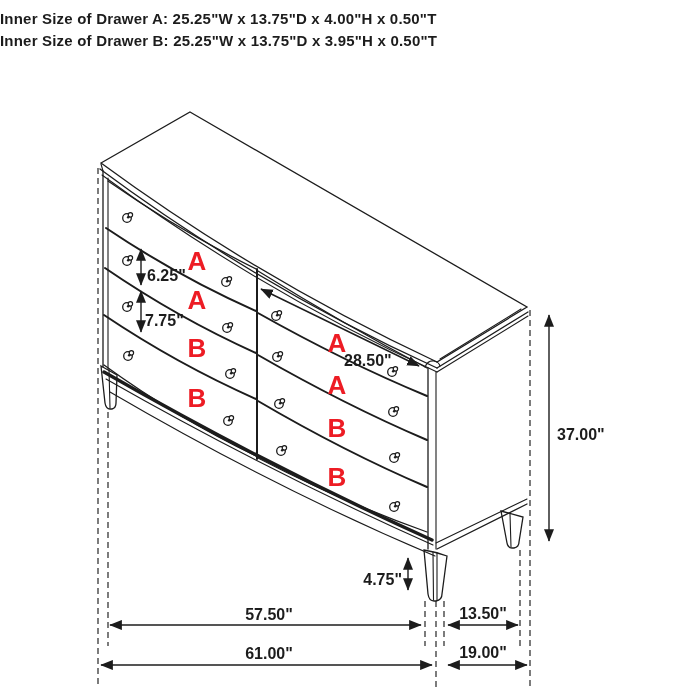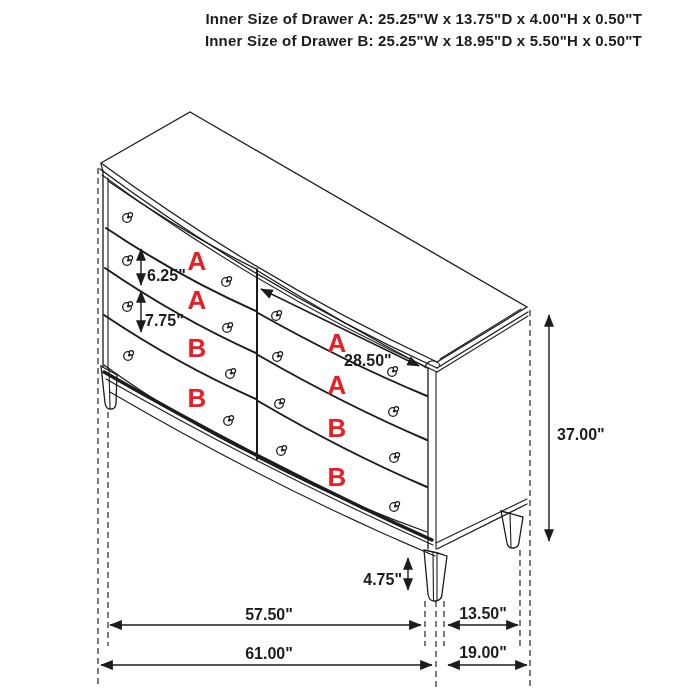--- a/index.html
+++ b/index.html
@@ -1,40 +1,40 @@
 <!DOCTYPE html>
 <html style="--line: #1c1c1c; --red: #ed1c24; --bg: #ffffff;"><head>
 <meta charset="utf-8">
 <style>
   :root { --line:#1c1c1c; --red:#ed1c24; --bg:#ffffff; }
   html,body { margin:0; padding:0; background:var(--bg); }
   .stage { position:relative; width:700px; height:700px; background:var(--bg); overflow:hidden;
            font-family:"Liberation Sans", sans-serif; }
-  .hdr { position:absolute; top:8px; left:0; width:642px; text-align:right;
+  .hdr { position:absolute; top:8px; left:0; width:642px; text-align:left;
          font-size:15px; font-weight:bold; color:var(--line); line-height:22px; letter-spacing:0.2px; }
   svg { position:absolute; top:0; left:0; }
   .ln    { stroke:var(--line); fill:none; stroke-width:1.3; stroke-linecap:round; }
   .w2    { stroke-width:2; }
   .w3    { stroke-width:3.4; }
   .thin  { stroke-width:1.1; }
   .fillw { fill:#fff; }
   .dash  { stroke:var(--line); fill:none; stroke-width:1.15; stroke-dasharray:6 4; }
   .dim   { stroke:var(--line); fill:none; stroke-width:1.4; }
   .dimtxt{ fill:var(--line); font-family:"Liberation Sans", sans-serif; font-size:16px; font-weight:bold; }
   .redtxt{ fill:var(--red); font-family:"Liberation Sans", sans-serif; font-size:26px; font-weight:bold; text-anchor:middle; }
   .arrow { fill:var(--line); }
 </style>
 </head>
 <body>
 
 <div class="stage">
 
   <div class="hdr">
     <div>Inner Size of Drawer A: 25.25"W x 13.75"D x 4.00"H x 0.50"T</div>
-    <div>Inner Size of Drawer B: 25.25"W x 18.95"D x 5.50"H x 0.50"T</div>
+    <div>Inner Size of Drawer B: 25.25"W x 13.75"D x 3.95"H x 0.50"T</div>
   </div>
 
   <svg viewBox="0 0 700 700" width="700" height="700">
     <defs>
       <marker id="arr" viewBox="0 0 10 8" refX="9.4" refY="4" markerWidth="9" markerHeight="7.2" orient="auto-start-reverse">
         <path d="M0,0 L10,4 L0,8 Z" class="arrow"></path>
       </marker>
       <g id="knob">
         <circle r="4.3" class="ln fillw"></circle>
         <circle cx="3.4" cy="-3.1" r="2.2" class="ln fillw" style="stroke-width:1.2"></circle>

